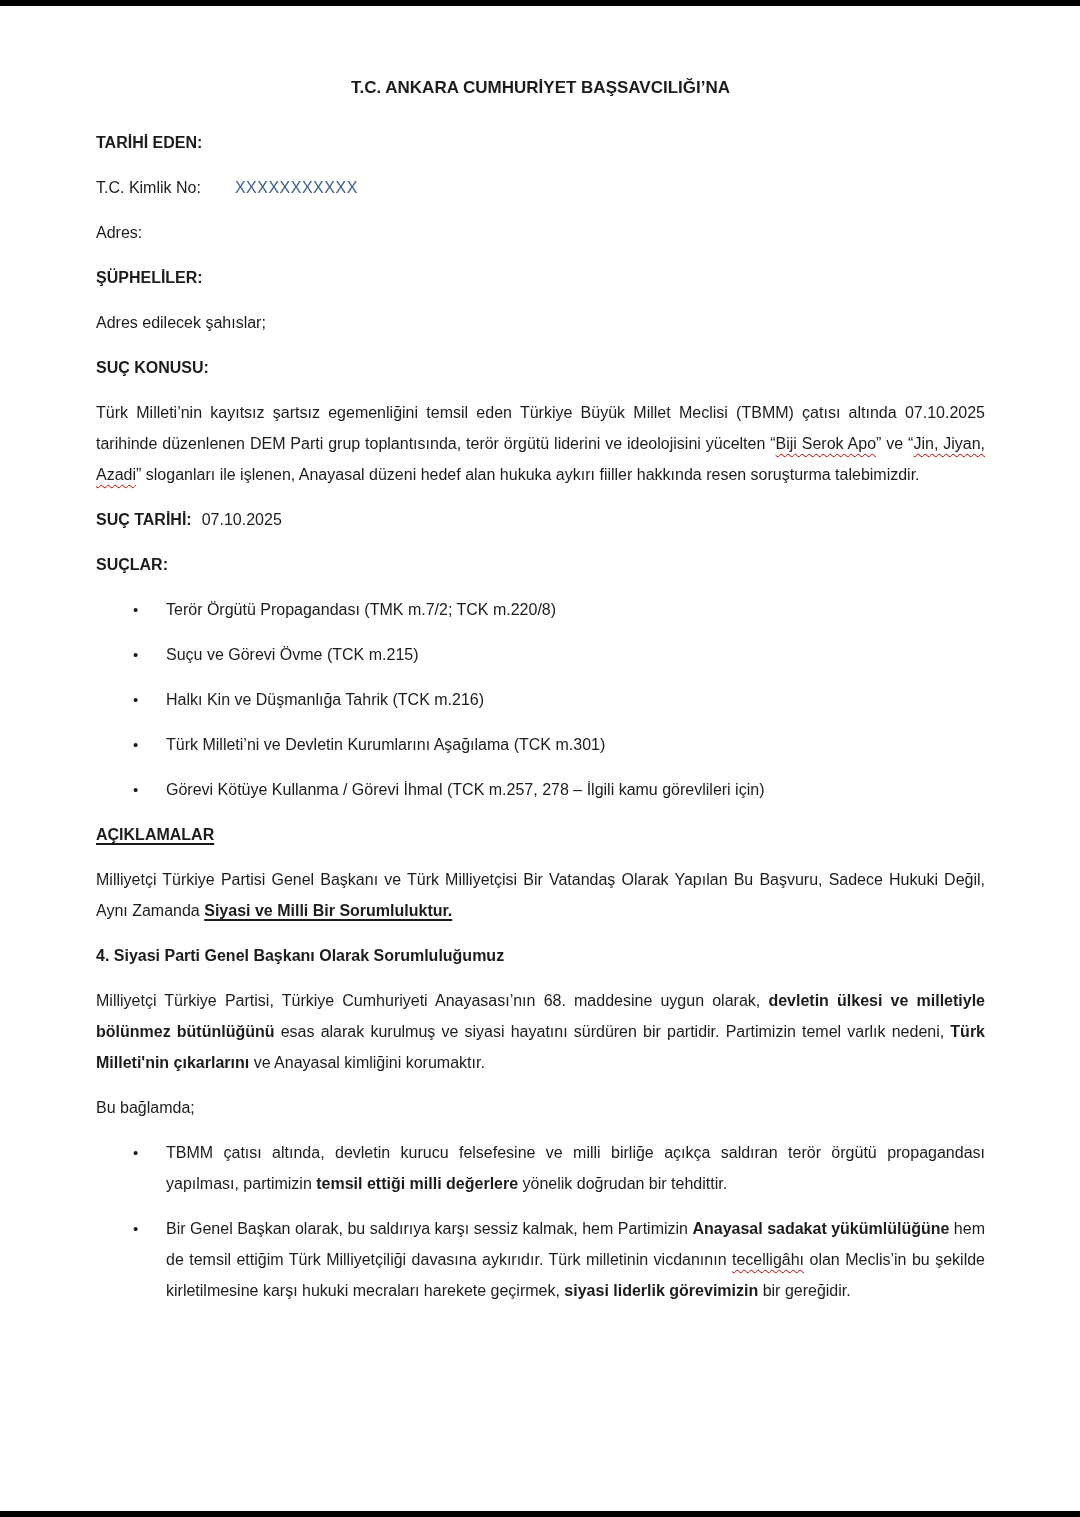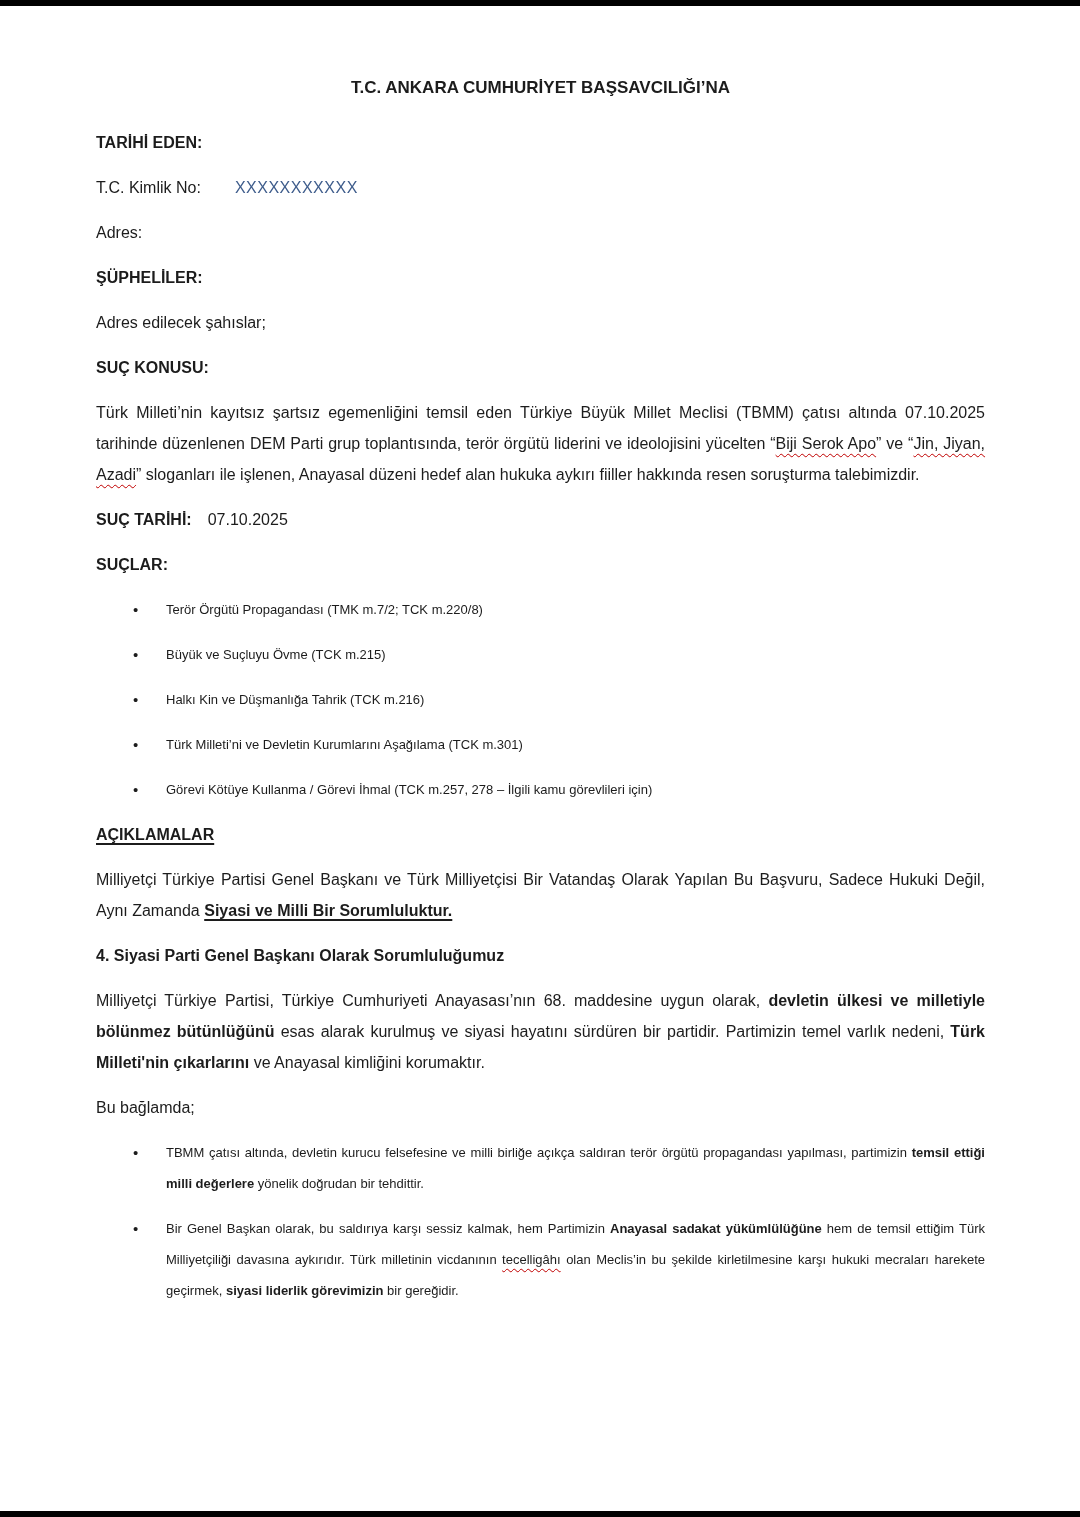--- a/index.html
+++ b/index.html
@@ -54,23 +54,23 @@
   }
   ul { list-style: none; padding: 0; }
   li { display: flex; margin: 0 0 14px 0; }
   .blt {
     flex: none;
     width: 33px;
     margin-left: 37px;
     font-size: 15px;
     line-height: 31px;
   }
-  .li-text { flex: 1; font-size: 13px; line-height: 31px; }
+  .li-text { flex: 1; font-size: 16px; line-height: 31px; }
   .context-list .li-text { text-align: justify; }
-  .date-value { margin-left: 16px; }
+  .date-value { margin-left: 10px; }
 </style>
 </head>
 <body>
 
 <div class="edge-bar top"></div>
 
 <div class="content">
 
   <h1 class="doc-title">T.C. ANKARA CUMHURİYET BAŞSAVCILIĞI’NA</h1>
 
@@ -94,21 +94,21 @@
 
   <p class="label">SUÇLAR:</p>
 
   <ul>
     <li>
         <span class="blt">•</span>
         <span class="li-text">Terör Örgütü Propagandası (TMK m.7/2; TCK m.220/8)</span>
       </li>
     <li>
         <span class="blt">•</span>
-        <span class="li-text">Büyük ve Suçluyu Övme (TCK m.215)</span>
+        <span class="li-text">Suçu ve Görevi Övme (TCK m.215)</span>
       </li>
     <li>
         <span class="blt">•</span>
         <span class="li-text">Halkı Kin ve Düşmanlığa Tahrik (TCK m.216)</span>
       </li>
     <li>
         <span class="blt">•</span>
         <span class="li-text">Türk Milleti’ni ve Devletin Kurumlarını Aşağılama (TCK m.301)</span>
       </li>
     <li>

